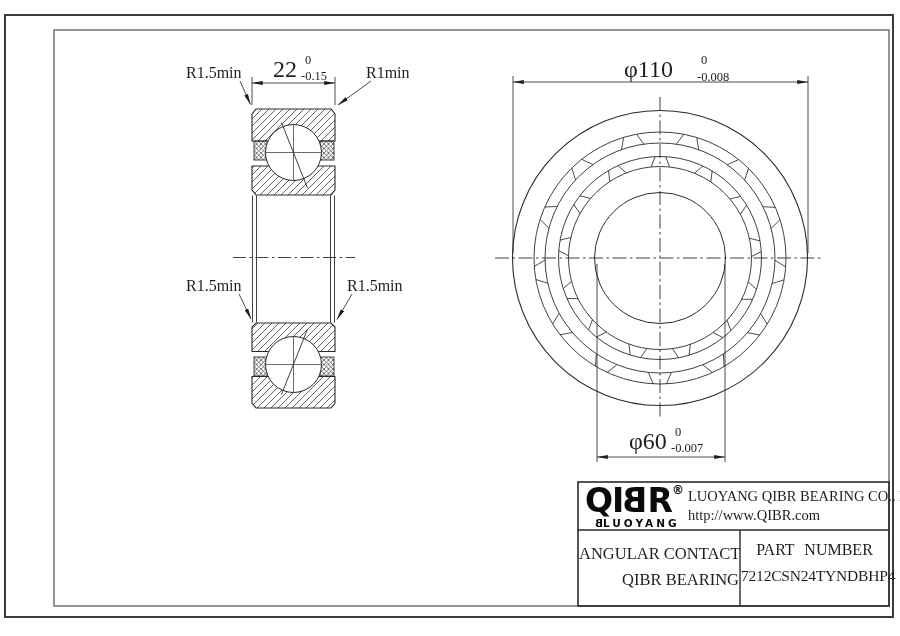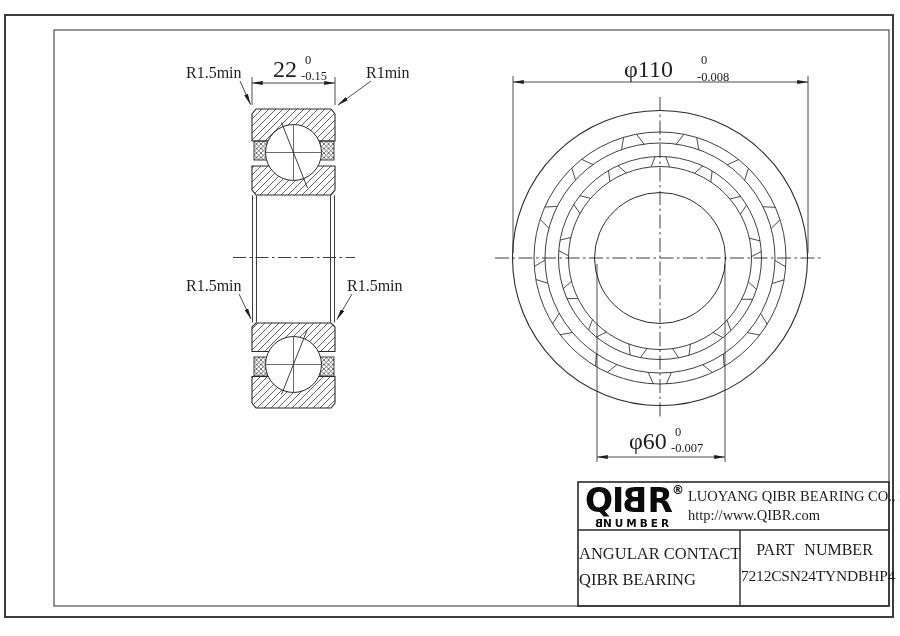--- a/index.html
+++ b/index.html
@@ -14,21 +14,21 @@
   .tb{position:absolute;white-space:nowrap;}
   .logo-main{left:585px;top:484px;font-family:"DejaVu Sans",sans-serif;
              font-weight:bold;font-size:33px;letter-spacing:-1px;color:#0a0a0a;line-height:1;}
   .logo-main .mirror{display:inline-block;transform:scaleX(-1);}
   .logo-reg{font-size:12px;vertical-align:18px;letter-spacing:0;}
   .logo-sub{left:592px;top:517px;font-family:"DejaVu Sans",sans-serif;font-weight:bold;
             font-size:10.5px;letter-spacing:3px;color:#0a0a0a;}
   .logo-sub .mirror{display:inline-block;transform:scaleX(-1);}
   .company{left:688px;top:488px;width:198px;text-align:center;font-size:14.5px;}
   .website{left:688px;top:507px;width:198px;text-align:left;font-size:14.5px;}
-  .prodcell{left:579px;top:541px;width:160px;text-align:left;font-size:16.5px;line-height:26px;}
+  .prodcell{left:579px;top:541px;width:160px;text-align:right;font-size:16.5px;line-height:26px;}
   .pnlabel{left:741px;top:541px;width:147px;text-align:center;font-size:16px;word-spacing:6px;}
   .pnvalue{left:741px;top:567px;width:147px;font-size:15.5px;letter-spacing:-0.2px;}
 </style>
 </head>
 <body>
 
 <div class="page">
 
 <svg width="900" height="636" viewBox="0 0 900 636">
   <defs>
@@ -190,21 +190,21 @@
   </g>
 
   <g stroke="#2b2b2b" fill="none">
     <rect x="578" y="482" width="311" height="124" stroke-width="1.6"></rect>
     <line x1="578" y1="530" x2="889" y2="530" stroke-width="1.4"></line>
     <line x1="740" y1="530" x2="740" y2="606" stroke-width="1.4"></line>
   </g>
 </svg>
 
 <div class="tb logo-main"><span>QI</span><span class="mirror">B</span><span>R</span><span class="logo-reg">®</span></div>
-<div class="tb logo-sub"><span class="mirror">B</span><span>NUMBER</span></div>
+<div class="tb logo-sub"><span class="mirror">B</span><span>LUOYANG</span></div>
 
 <div class="tb company">LUOYANG QIBR BEARING CO., LTD</div>
 <div class="tb website">http://www.QIBR.com</div>
 
 <div class="tb prodcell">
   <div>ANGULAR CONTACT</div>
   <div>QIBR BEARING</div>
 </div>
 
 <div class="tb pnlabel">PART NUMBER</div>

